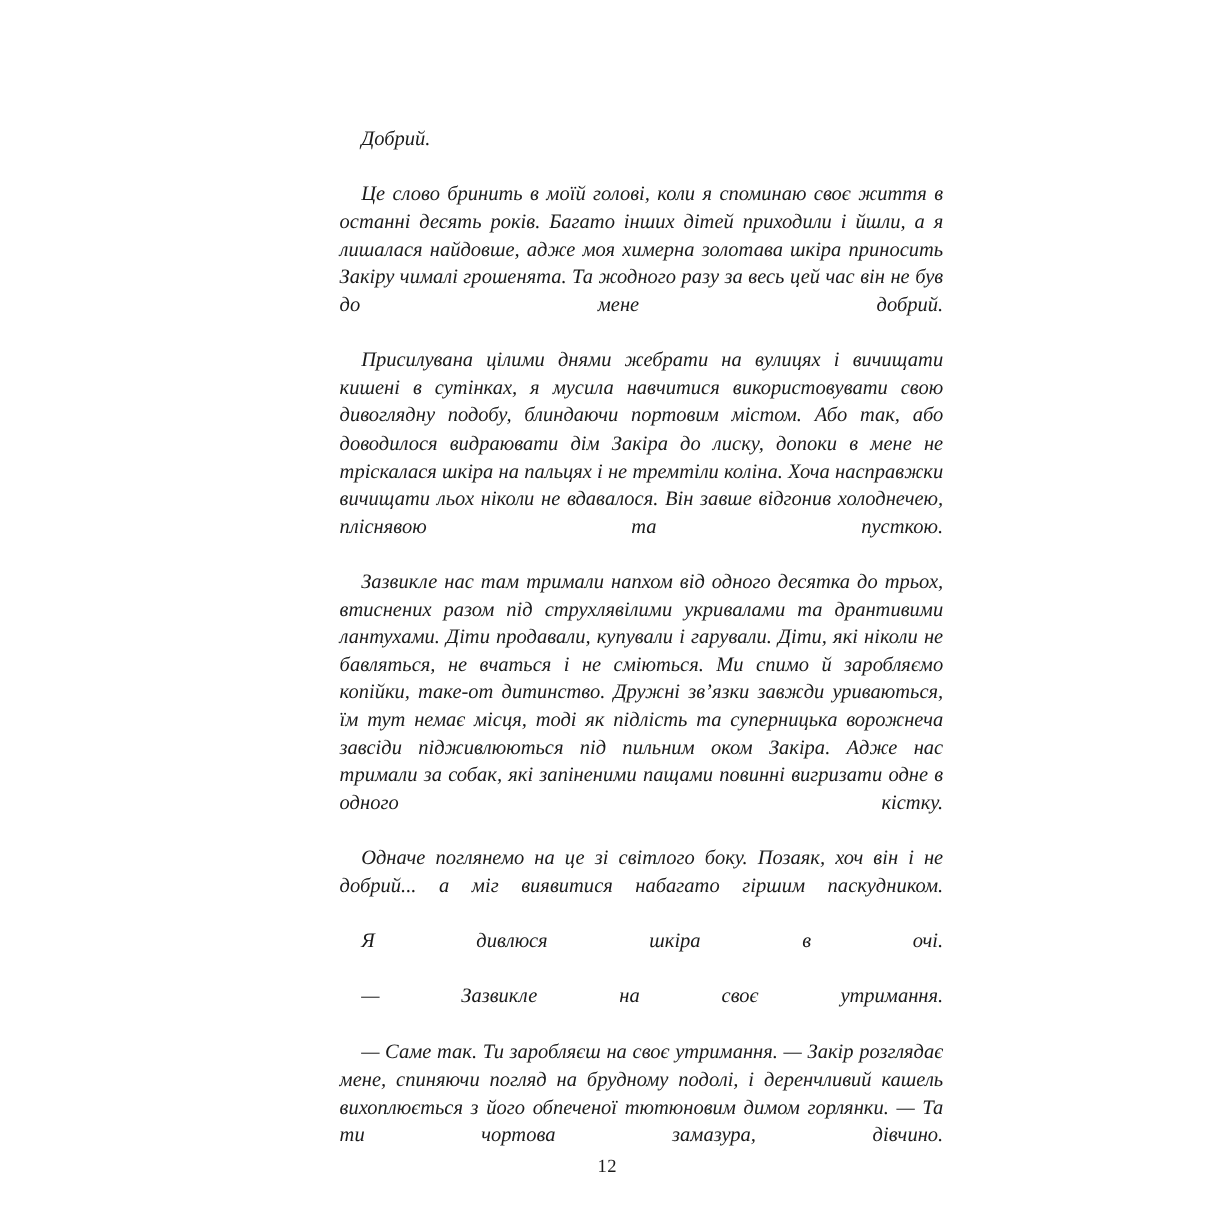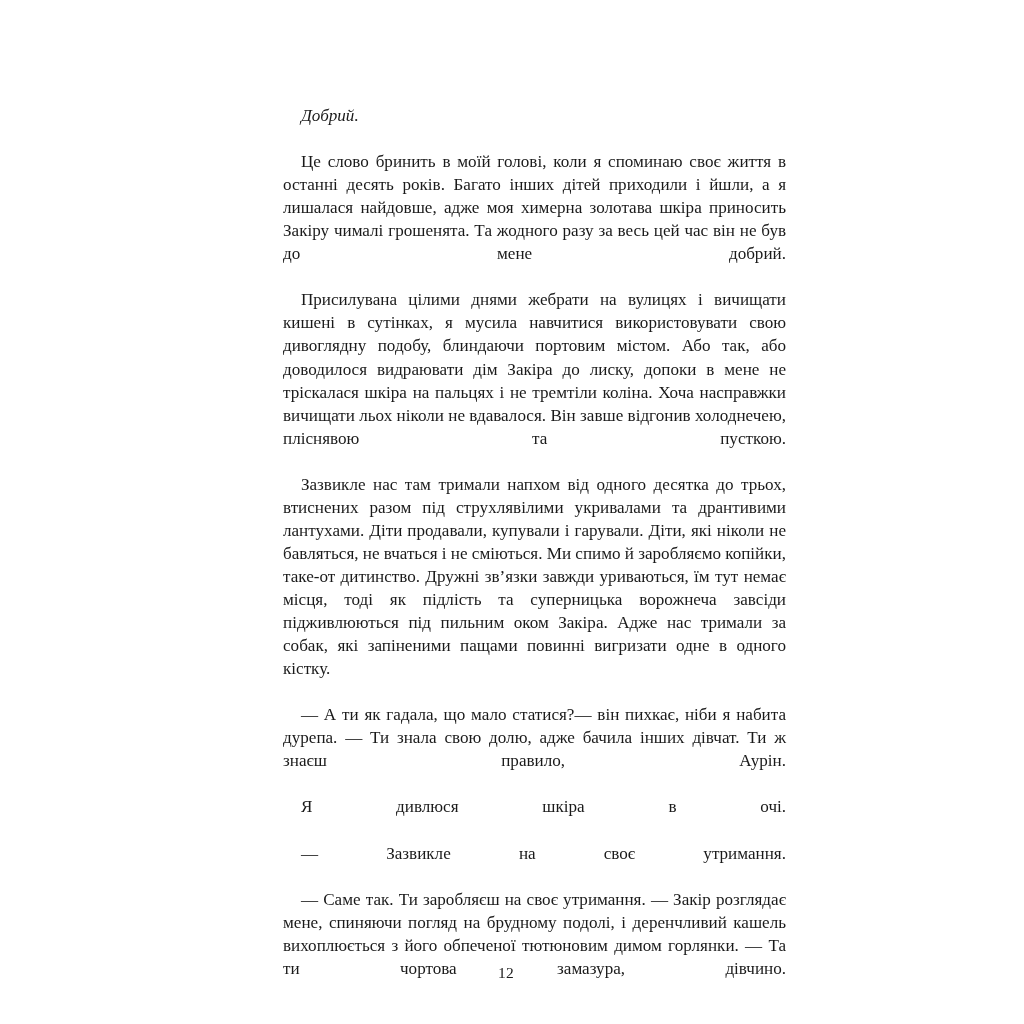--- a/index.html
+++ b/index.html
@@ -27,20 +27,21 @@
     margin: 0;
     font-size: 17.1px;
     line-height: 23.05px;
     text-align: justify;
     text-justify: inter-word;
     text-indent: 1.05em;
     hyphens: manual;
     -webkit-hyphens: manual;
     word-spacing: -0.004em;
     color: #1a1a1a;
+    font-style: italic;
   }
   .para.italic {
     font-style: italic;
   }
   
   .para::after {
     content: "";
     display: inline-block;
     width: 100%;
   }
@@ -61,21 +62,21 @@
 </head>
 <body>
 
 <div class="page">
 
   <div class="text-block">
     <p class="para italic">Добрий.</p>
     <p class="para">Це слово бринить в моїй голові, коли я споминаю своє життя в останні десять років. Багато інших дітей приходили і йшли, а я лишалася найдовше, адже моя химерна золотава шкіра приносить Закіру чималі грошенята. Та жодного разу за весь цей час він не був до мене добрий.</p>
     <p class="para">Присилувана цілими днями жебрати на вулицях і вичищати кишені в сутінках, я мусила навчитися використовувати свою дивоглядну подобу, блиндаючи портовим містом. Або так, або доводилося видраювати дім Закіра до лиску, допоки в мене не тріскалася шкіра на пальцях і не тремтіли коліна. Хоча насправжки вичищати льох ніколи не вдавалося. Він завше відгонив холоднечею, пліснявою та пусткою.</p>
     <p class="para">Зазвикле нас там тримали напхом від одного десятка до трьох, втиснених разом під струхлявілими укривалами та дрантивими лантухами. Діти продавали, купували і гарували. Діти, які ніколи не бавляться, не вчаться і не сміються. Ми спимо й заробляємо копійки, таке-от дитинство. Дружні зв’язки завжди уриваються, їм тут немає місця, тоді як підлість та суперницька ворожнеча завсіди підживлюються під пильним оком Закіра. Адже нас тримали за собак, які запіненими пащами повинні вигризати одне в одного кістку.</p>
-    <p class="para">— А ти як гадала, що мало статися?— він пихкає, ніби я набита дурепа. — Ти знала свою долю, адже бачила інших дівчат. Ти ж знаєш правило, Аурін.</p>
+    <p class="para">Одначе поглянемо на це зі світлого боку. Позаяк, хоч він і не добрий... а міг виявитися набагато гіршим паскудником.</p>
     <p class="para">Я дивлюся шкіра в очі.</p>
     <p class="para">— Зазвикле на своє утримання.</p>
     <p class="para">— Саме так. Ти заробляєш на своє утримання. — Закір розглядає мене, спиняючи погляд на брудному подолі, і деренчливий кашель вихоплюється з його обпеченої тютюновим димом горлянки. — Та ти чортова замазура, дівчино.</p>
   </div>
 
   <div class="folio">12</div>
 
 </div>
 
 </body></html>

